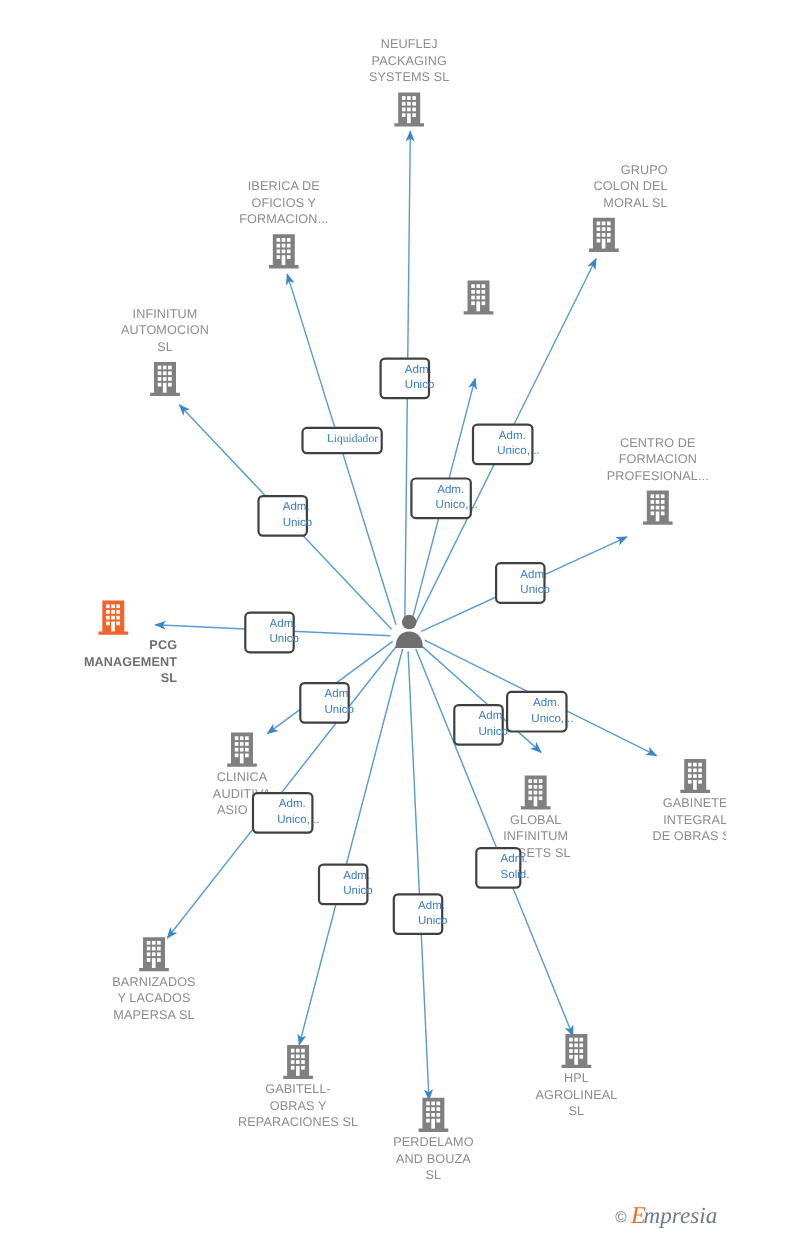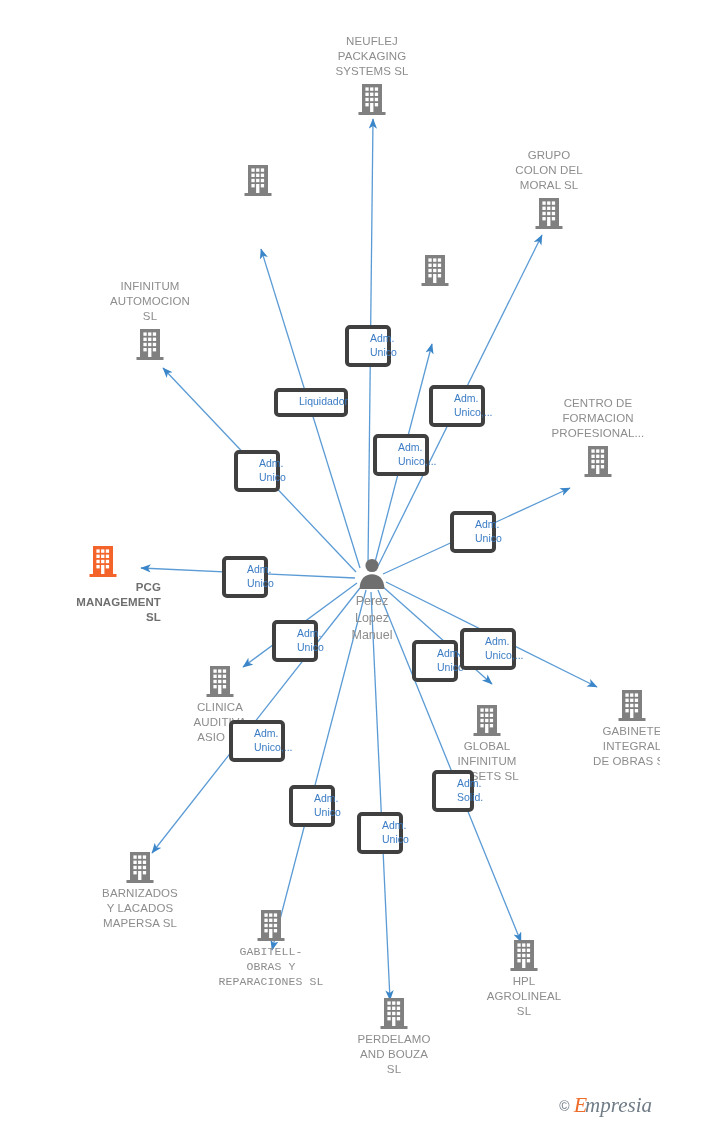--- a/index.html
+++ b/index.html
@@ -53,21 +53,21 @@
     font-size: 12.5px;
     line-height: 17px;
     color: #8d8d8d;
     white-space: pre-line;
     margin-top: 3px;
   }
   .edge-label {
     position: absolute;
     box-sizing: border-box;
     background: #ffffff;
-    border: 4px solid #404040;
+    border: 2px solid #404040;
     border-radius: 5px;
     color: #3b7cc4;
     font-size: 10.5px;
     line-height: 13.5px;
     text-align: right;
     padding: 3px 5px 4px 21px;
     white-space: pre-line;
     cursor: pointer;
   }
   #watermark {
@@ -129,39 +129,42 @@
             <rect x="8.4" y="15.8" width="3.3" height="3.4" fill="#ffffff"></rect>
             <rect x="13.1" y="15.8" width="3.3" height="3.4" fill="#ffffff"></rect>
             <rect x="17.8" y="15.8" width="3.3" height="3.4" fill="#ffffff"></rect>
             <rect x="8.4" y="21" width="3.3" height="3.4" fill="#ffffff"></rect>
             <rect x="17.8" y="21" width="3.3" height="3.4" fill="#ffffff"></rect>
             <rect x="13.1" y="21.0" width="3.3" height="9" fill="#ffffff"></rect>
           </svg>
         </span>
       </div>
       <div class="node label-above" style="left: 258px; top: 163px;">
-        <span class="glyph">
-          <svg width="30" height="34" viewBox="0 0 30 34">
-            <path d="M5,2 H25 V30 H28.5 V33 H1.5 V30 H5 Z" fill="#808080"></path>
-            <rect x="8.4" y="5.4" width="3.3" height="3.4" fill="#ffffff"></rect>
-            <rect x="13.1" y="5.4" width="3.3" height="3.4" fill="#ffffff"></rect>
-            <rect x="17.8" y="5.4" width="3.3" height="3.4" fill="#ffffff"></rect>
-            <rect x="8.4" y="10.6" width="3.3" height="3.4" fill="#ffffff"></rect>
-            <rect x="13.1" y="10.6" width="3.3" height="3.4" fill="#ffffff"></rect>
-            <rect x="17.8" y="10.6" width="3.3" height="3.4" fill="#ffffff"></rect>
-            <rect x="8.4" y="15.8" width="3.3" height="3.4" fill="#ffffff"></rect>
-            <rect x="13.1" y="15.8" width="3.3" height="3.4" fill="#ffffff"></rect>
-            <rect x="17.8" y="15.8" width="3.3" height="3.4" fill="#ffffff"></rect>
-            <rect x="8.4" y="21" width="3.3" height="3.4" fill="#ffffff"></rect>
-            <rect x="17.8" y="21" width="3.3" height="3.4" fill="#ffffff"></rect>
-            <rect x="13.1" y="21.0" width="3.3" height="9" fill="#ffffff"></rect>
-          </svg>
-        </span>
-      </div>
-      <div class="node label-above" style="left: 549px; top: 148px;">
+        <span class="nlabel">IBERICA DE
+OFICIOS Y
+FORMACION...</span>
+        <span class="glyph">
+          <svg width="30" height="34" viewBox="0 0 30 34">
+            <path d="M5,2 H25 V30 H28.5 V33 H1.5 V30 H5 Z" fill="#808080"></path>
+            <rect x="8.4" y="5.4" width="3.3" height="3.4" fill="#ffffff"></rect>
+            <rect x="13.1" y="5.4" width="3.3" height="3.4" fill="#ffffff"></rect>
+            <rect x="17.8" y="5.4" width="3.3" height="3.4" fill="#ffffff"></rect>
+            <rect x="8.4" y="10.6" width="3.3" height="3.4" fill="#ffffff"></rect>
+            <rect x="13.1" y="10.6" width="3.3" height="3.4" fill="#ffffff"></rect>
+            <rect x="17.8" y="10.6" width="3.3" height="3.4" fill="#ffffff"></rect>
+            <rect x="8.4" y="15.8" width="3.3" height="3.4" fill="#ffffff"></rect>
+            <rect x="13.1" y="15.8" width="3.3" height="3.4" fill="#ffffff"></rect>
+            <rect x="17.8" y="15.8" width="3.3" height="3.4" fill="#ffffff"></rect>
+            <rect x="8.4" y="21" width="3.3" height="3.4" fill="#ffffff"></rect>
+            <rect x="17.8" y="21" width="3.3" height="3.4" fill="#ffffff"></rect>
+            <rect x="13.1" y="21.0" width="3.3" height="9" fill="#ffffff"></rect>
+          </svg>
+        </span>
+      </div>
+      <div class="node label-above" style="left: 549px; top: 148px; text-align: right;">
         <span class="nlabel">GRUPO
 COLON DEL
 MORAL  SL</span>
         <span class="glyph">
           <svg width="30" height="34" viewBox="0 0 30 34">
             <path d="M5,2 H25 V30 H28.5 V33 H1.5 V30 H5 Z" fill="#808080"></path>
             <rect x="8.4" y="5.4" width="3.3" height="3.4" fill="#ffffff"></rect>
             <rect x="13.1" y="5.4" width="3.3" height="3.4" fill="#ffffff"></rect>
             <rect x="17.8" y="5.4" width="3.3" height="3.4" fill="#ffffff"></rect>
             <rect x="8.4" y="10.6" width="3.3" height="3.4" fill="#ffffff"></rect>
@@ -342,21 +345,21 @@
             <rect x="17.8" y="15.8" width="3.3" height="3.4" fill="#ffffff"></rect>
             <rect x="8.4" y="21" width="3.3" height="3.4" fill="#ffffff"></rect>
             <rect x="17.8" y="21" width="3.3" height="3.4" fill="#ffffff"></rect>
             <rect x="13.1" y="21.0" width="3.3" height="9" fill="#ffffff"></rect>
           </svg>
         </span>
         <span class="nlabel">BARNIZADOS
 Y LACADOS
 MAPERSA  SL</span>
       </div>
-      <div class="node" style="left: 271px; top: 908px; font-family: Liberation Mono, monospace;">
+      <div class="node" style="left: 271px; top: 948px;">
         <span class="glyph">
           <svg width="30" height="34" viewBox="0 0 30 34">
             <path d="M5,2 H25 V30 H28.5 V33 H1.5 V30 H5 Z" fill="#808080"></path>
             <rect x="8.4" y="5.4" width="3.3" height="3.4" fill="#ffffff"></rect>
             <rect x="13.1" y="5.4" width="3.3" height="3.4" fill="#ffffff"></rect>
             <rect x="17.8" y="5.4" width="3.3" height="3.4" fill="#ffffff"></rect>
             <rect x="8.4" y="10.6" width="3.3" height="3.4" fill="#ffffff"></rect>
             <rect x="13.1" y="10.6" width="3.3" height="3.4" fill="#ffffff"></rect>
             <rect x="17.8" y="10.6" width="3.3" height="3.4" fill="#ffffff"></rect>
             <rect x="8.4" y="15.8" width="3.3" height="3.4" fill="#ffffff"></rect>
@@ -417,29 +420,26 @@
       </div>
     </div>
 
   <div id="person-node" class="node person" style="left: 372px; top: 556px;">
     <span class="glyph">
       <svg width="34" height="34" viewBox="0 0 34 34" aria-hidden="true">
         <circle cx="17" cy="9.5" r="6.6" fill="#6f6f6f"></circle>
         <path d="M4.6 33 C4.6 22.8 10.2 18.2 17 18.2 C23.8 18.2 29.4 22.8 29.4 33 Z" fill="#6f6f6f"></path>
       </svg>
     </span>
-    <span class="pname">Perez
-Lopez
-Manuel</span>
   </div>
 
   <div id="labels-group">
       <div class="edge-label" style="left: 345px; top: 325px; width: 46px;">Adm.
 Unico</div>
-      <div class="edge-label" style="left: 274px; top: 388px; width: 74px;">Liquidador</div>
+      <div class="edge-label" style="left: 274px; top: 388px; width: 74px; font-family: Liberation Serif, serif;">Liquidador</div>
       <div class="edge-label" style="left: 429px; top: 385px; width: 56px;">Adm.
 Unico,...</div>
       <div class="edge-label" style="left: 373px; top: 434px; width: 56px;">Adm.
 Unico,...</div>
       <div class="edge-label" style="left: 234px; top: 450px; width: 46px;">Adm.
 Unico</div>
       <div class="edge-label" style="left: 450px; top: 511px; width: 46px;">Adm.
 Unico</div>
       <div class="edge-label" style="left: 222px; top: 556px; width: 46px;">Adm.
 Unico</div>

